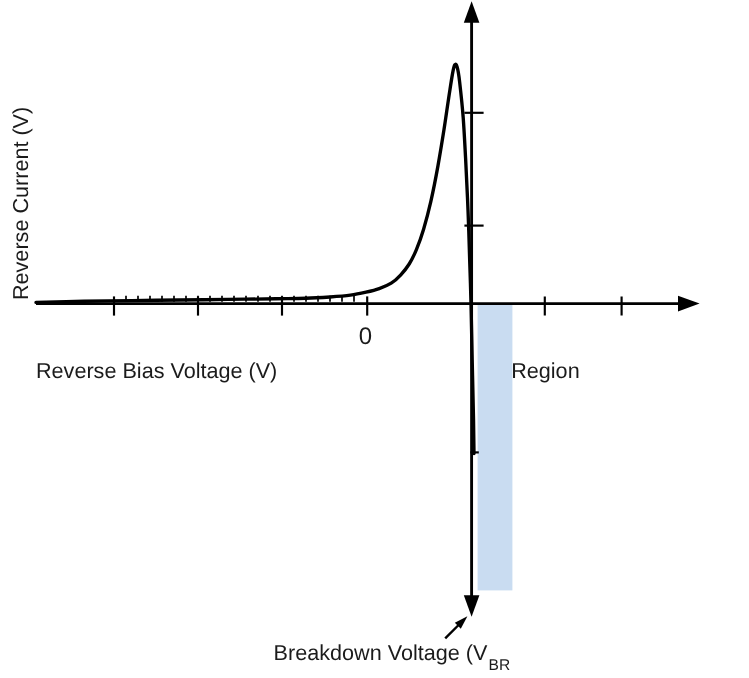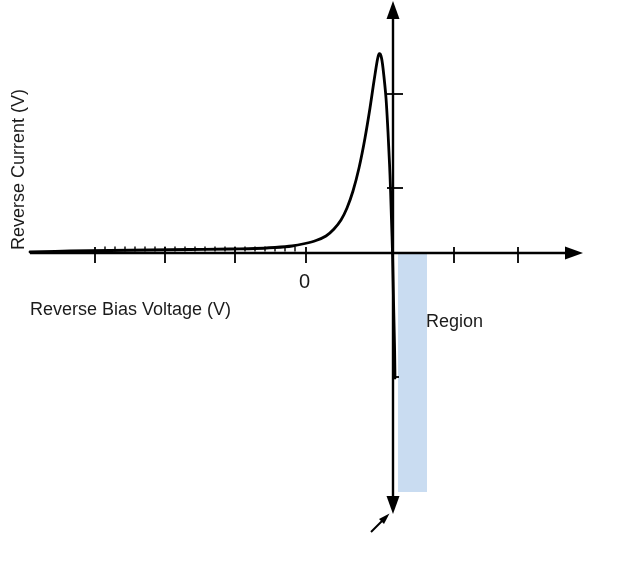--- a/index.html
+++ b/index.html
@@ -65,16 +65,19 @@
       <polygon points="389.5,513.5 384,524 379,519" fill="#000"></polygon>
     </svg>
 
   <div class="ylab">Reverse Current (V)</div>
 
   <div class="lbl" style="left:30px;top:300px;">Reverse Bias Voltage (V)</div>
 
   <div class="lbl zero" style="left:299px;top:270px;">0</div>
 
 
-  <div class="lbl" style="left:426px;top:312px;">Region</div>
+  <div class="lbl" style="left:426px;top:300px;">Region</div>
 
+  <div class="bk-line">
+    <span class="bk-main">Breakdown Voltage (V</span><span class="bk-sub">BR</span>
+  </div>
 
 </div>
 
 </body></html>

